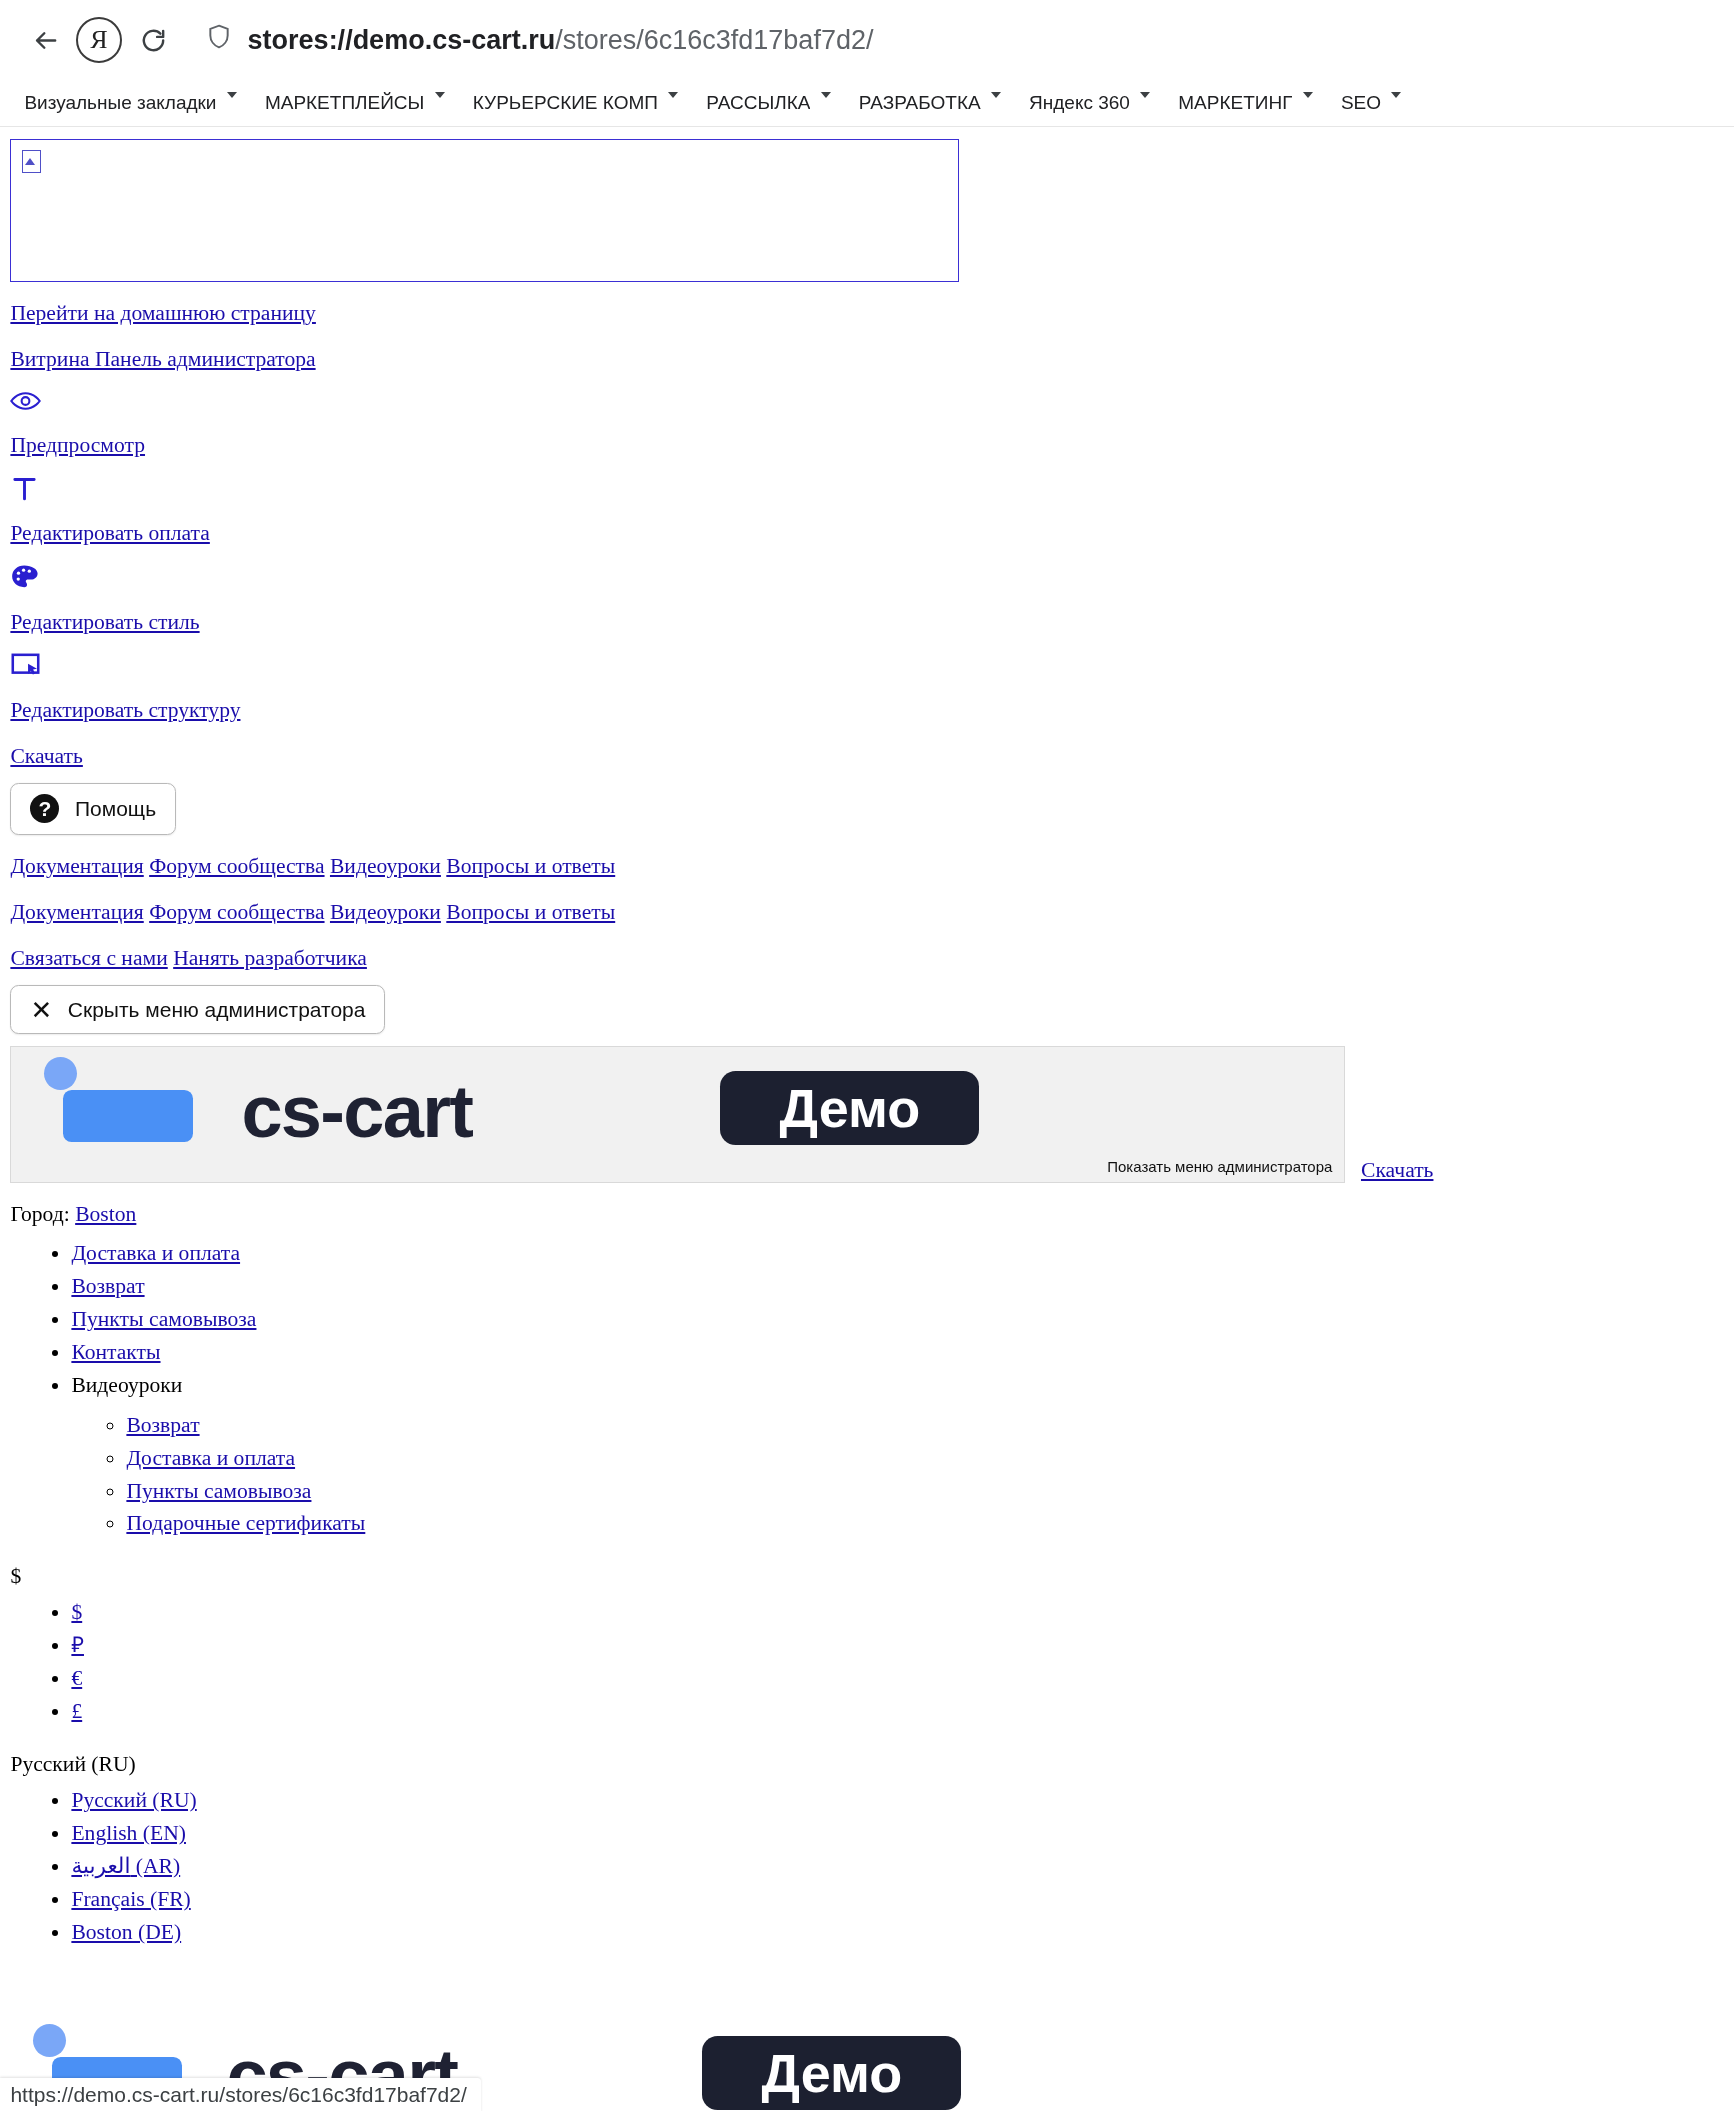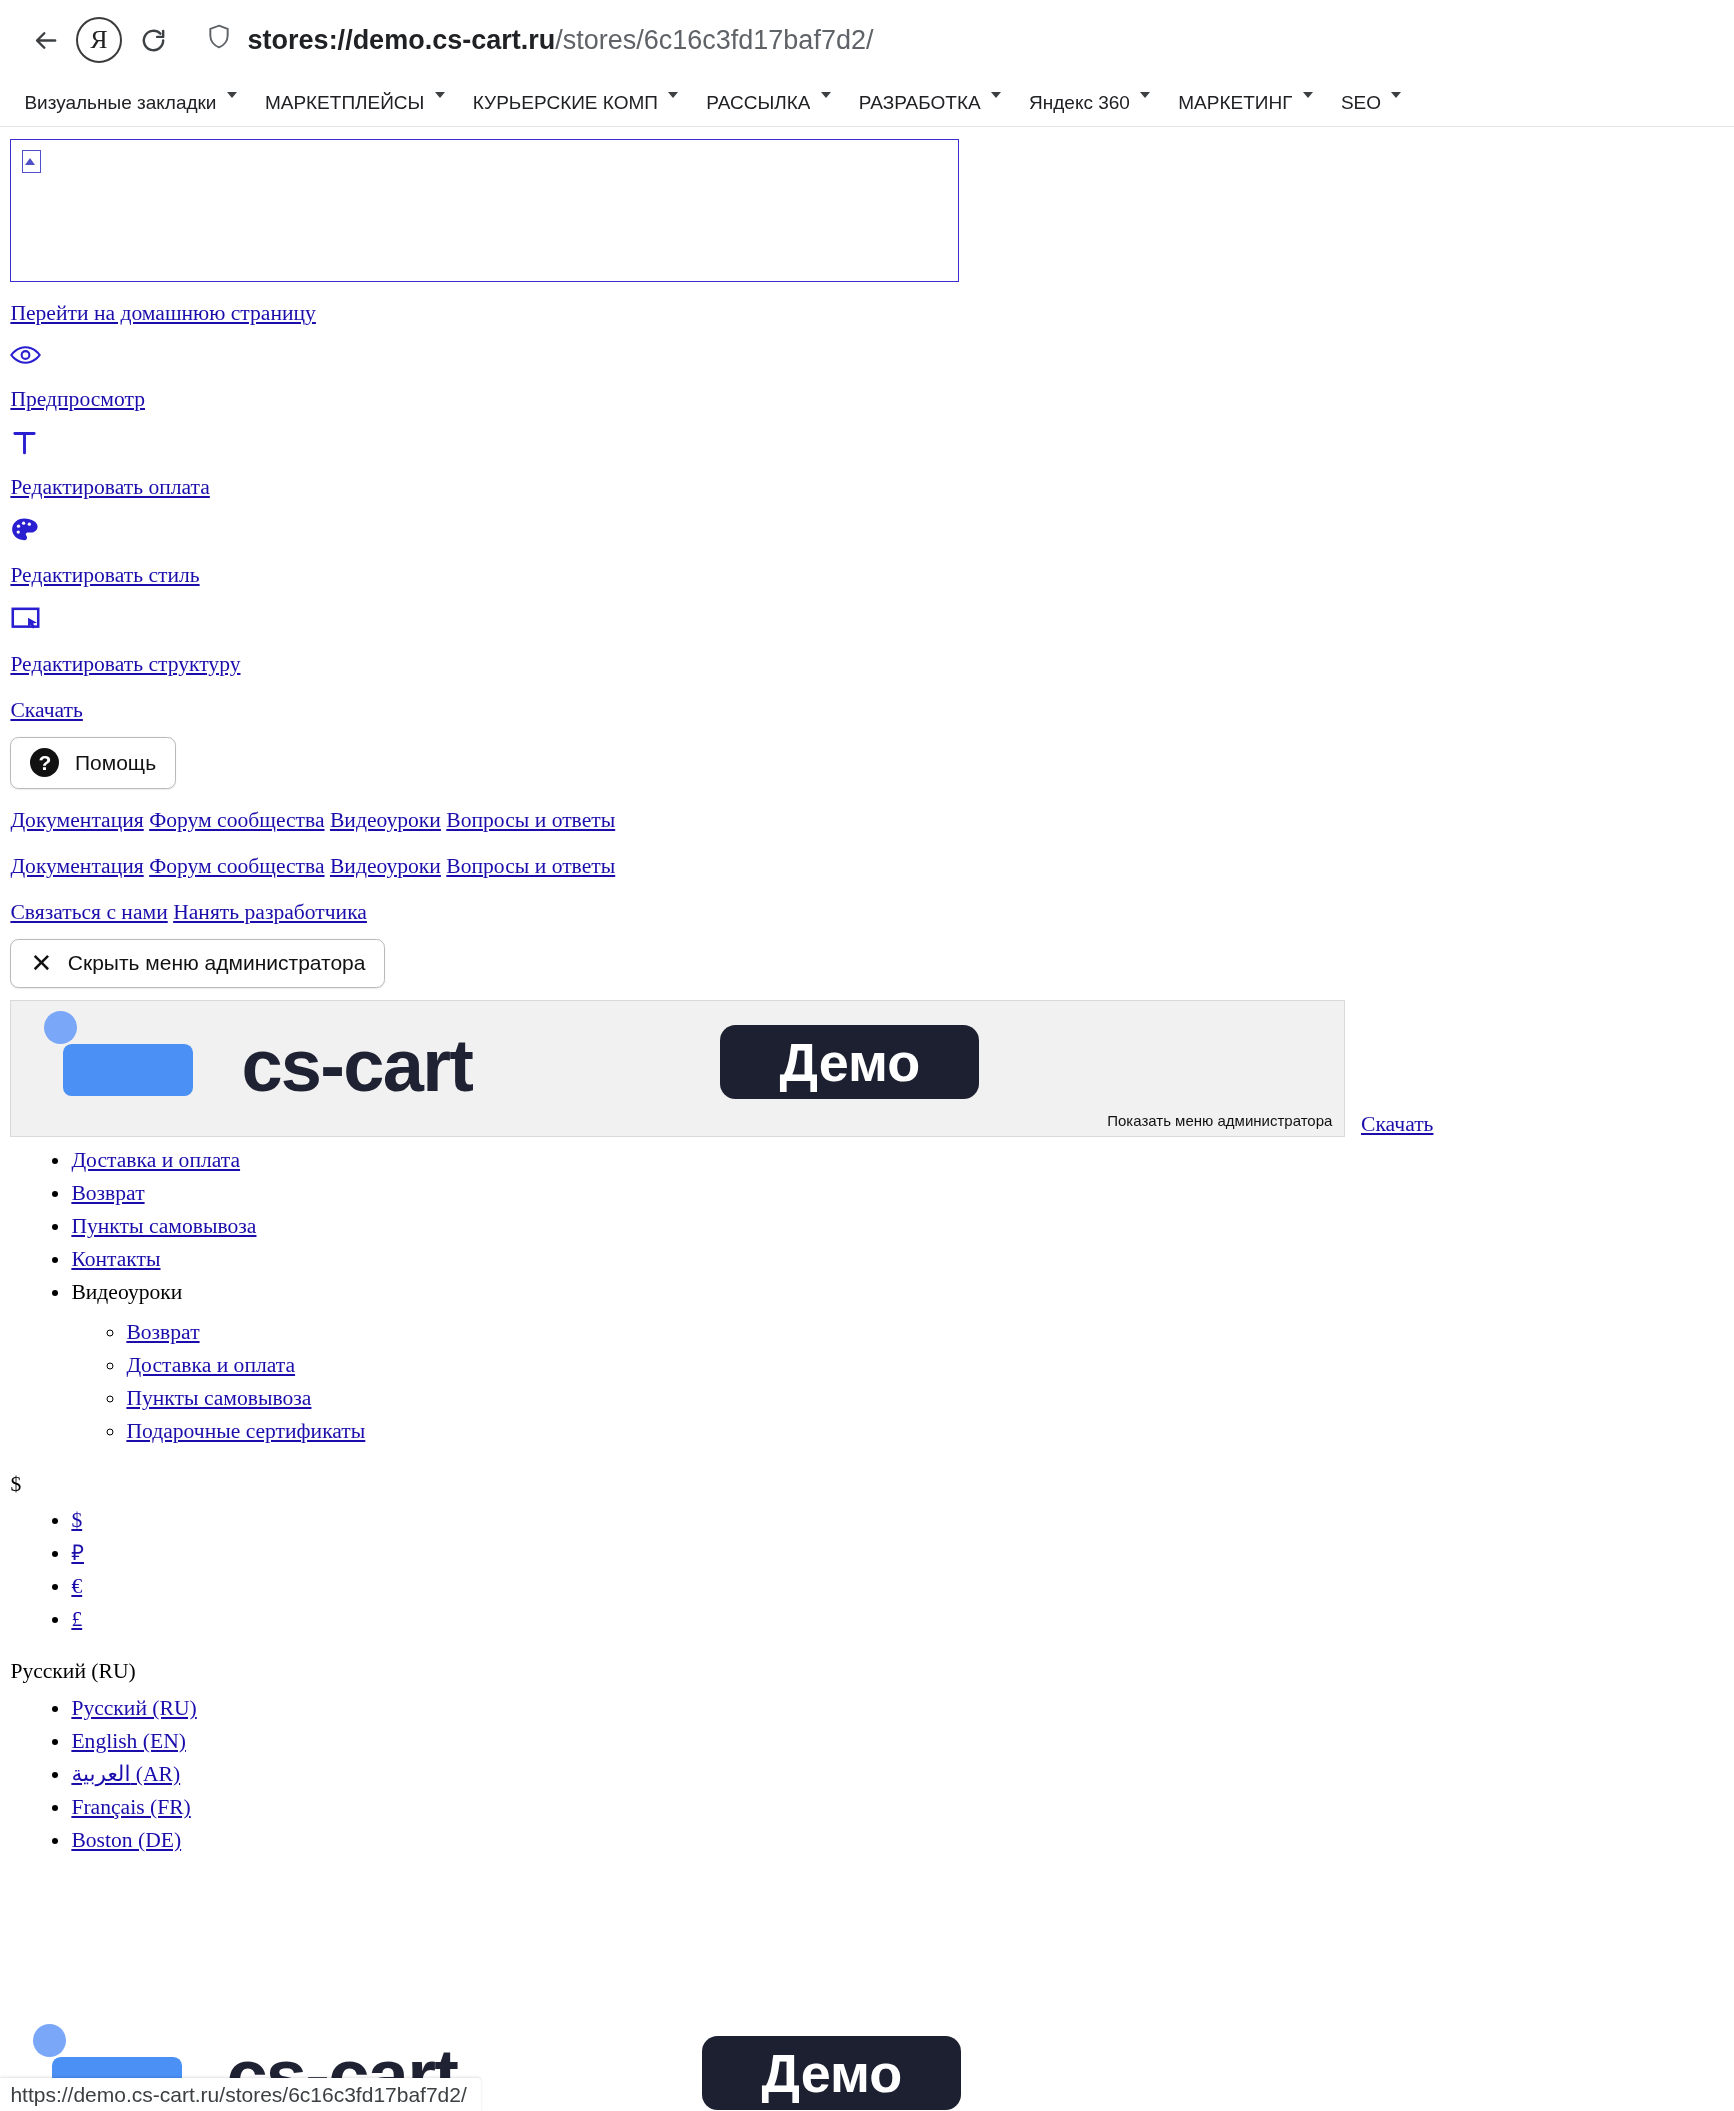--- a/index.html
+++ b/index.html
@@ -307,20 +307,23 @@
 
 <div class="page">
 
   <div class="broken-img-box">
     <div class="broken-img-icon"></div>
   </div>
 
   <div class="line">
     <a>Перейти на домашнюю страницу</a>
   </div>
+  <div class="line">
+    <a>Витрина Панель администратора</a>
+  </div>
 
   <div class="icon-row">
     <svg class="ic" width="31" height="26" viewBox="0 0 24 18">
       <path d="M1 9s4-6 11-6 11 6 11 6-4 6-11 6S1 9 1 9z" fill="none" stroke="#2a1fd0" stroke-width="1.6"></path>
       <circle cx="12" cy="9" r="3" fill="none" stroke="#2a1fd0" stroke-width="1.6"></circle>
     </svg>
   </div>
   <div class="line">
     <a>Предпросмотр</a>
   </div>
@@ -395,20 +398,24 @@
     <div class="banner">
       <div class="logo-dot"></div>
       <div class="logo-block"></div>
       <div class="cs-cart">cs-cart</div>
       <div class="demo-pill">Демо</div>
       <div class="banner-footer">Показать меню администратора</div>
     </div>
     <a>Скачать</a>
   </div>
 
+  <div class="line">
+    <span>Город:</span>
+    <a>Boston</a>
+  </div>
 
   <ul>
     <li><a>Доставка и оплата</a></li>
     <li><a>Возврат</a></li>
     <li><a>Пункты самовывоза</a></li>
     <li><a>Контакты</a></li>
     <li>
       <span>Видеоуроки</span>
       <ul>
         <li><a>Возврат</a></li>

